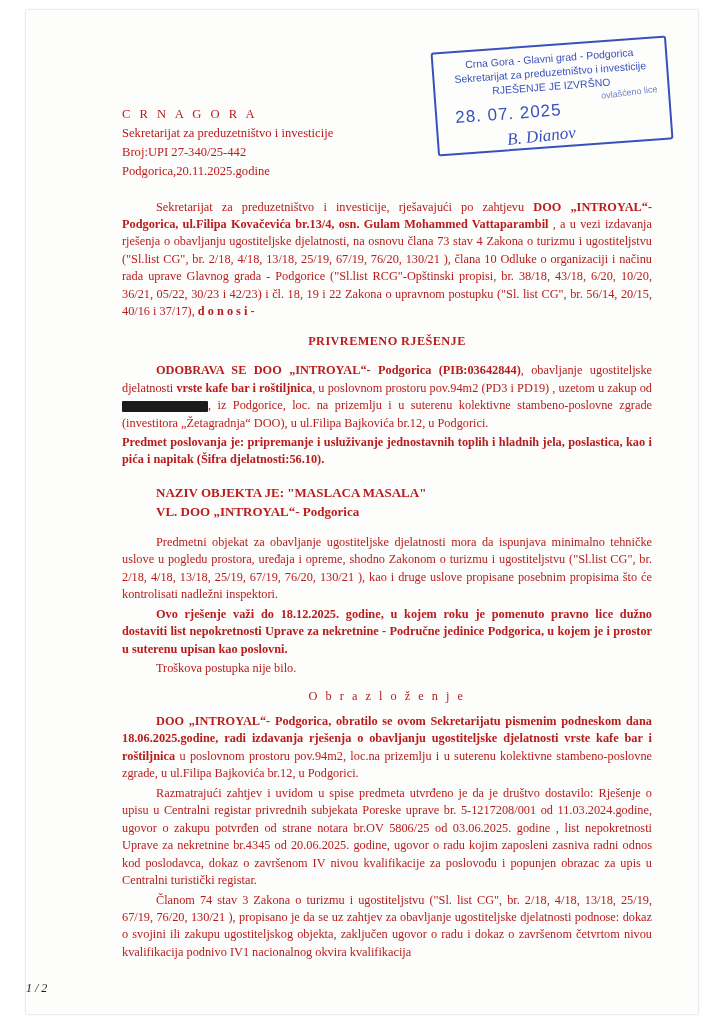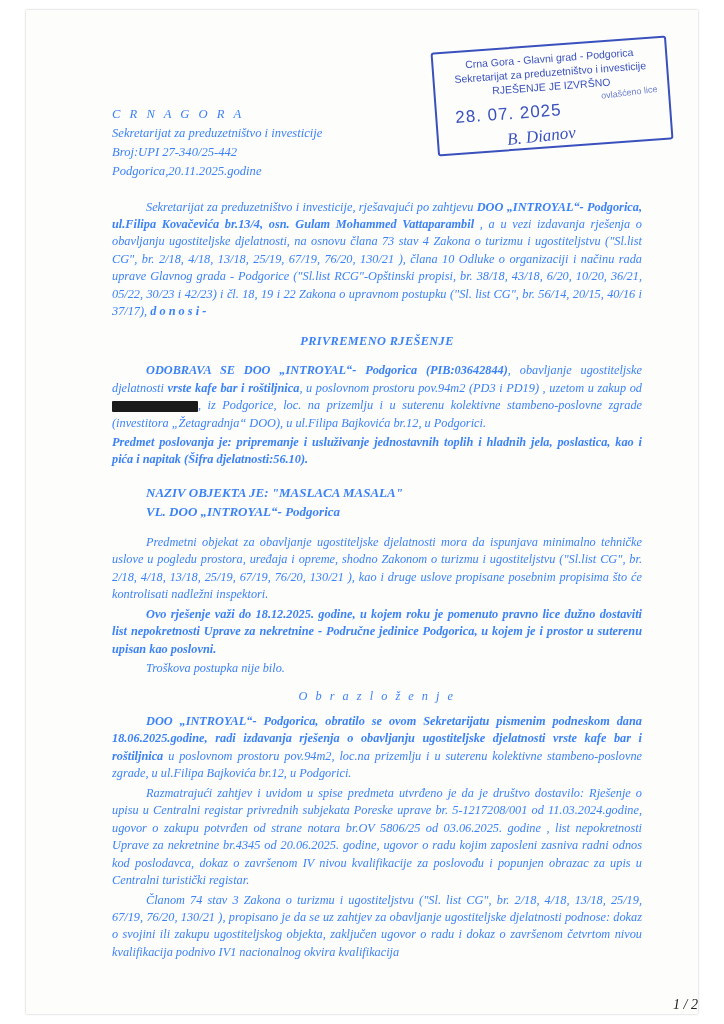--- a/index.html
+++ b/index.html
@@ -23,28 +23,27 @@
     left: 26px;
     top: 10px;
     width: 672px;
     height: 1004px;
     background: #fdfdfb;
     box-shadow: 0 0 2px rgba(0,0,0,0.25);
     box-sizing: border-box;
   }
   .content {
     position: absolute;
-    left: 86px;
+    left: 96px;
     top: 95px;
     width: 530px;
     font-size: 12.3px;
     line-height: 1.42;
-    color: #3b82f6;
+    color: #b91c1c;
     text-align: justify;
-    font-style: italic;
   }
   .hdr {
     line-height: 1.5;
     font-size: 12.6px;
     margin-bottom: 18px;
   }
   .hdr .l1 {
     letter-spacing: 3px;
     font-weight: normal;
   }
@@ -122,24 +121,24 @@
     right: 10px;
     top: 46px;
     font-size: 9px;
     opacity: 0.75;
     transform: rotate(-3deg);
   }
   .footer {
     position: absolute;
     left: 0;
     right: 0;
-    bottom: 1px;
-    text-align: right;
+    bottom: 18px;
+    text-align: left;
     font-style: italic;
-    font-size: 14px;
+    font-size: 12px;
     color: #222;
   }
 </style>
 </head>
 <body>
 
 <div class="page">
   <div class="paper">
 
     <div class="stamp">

